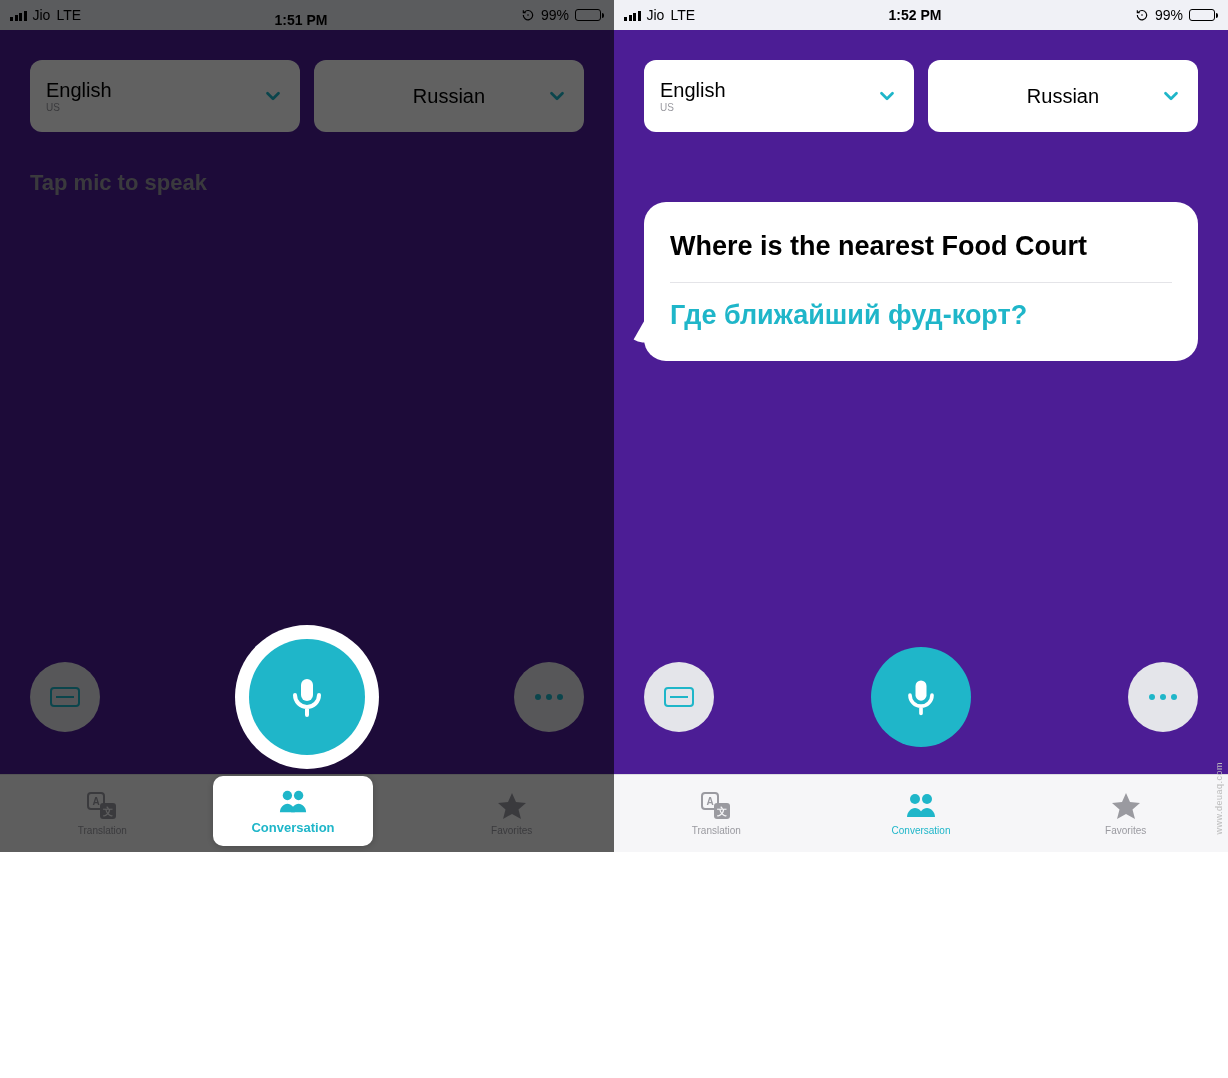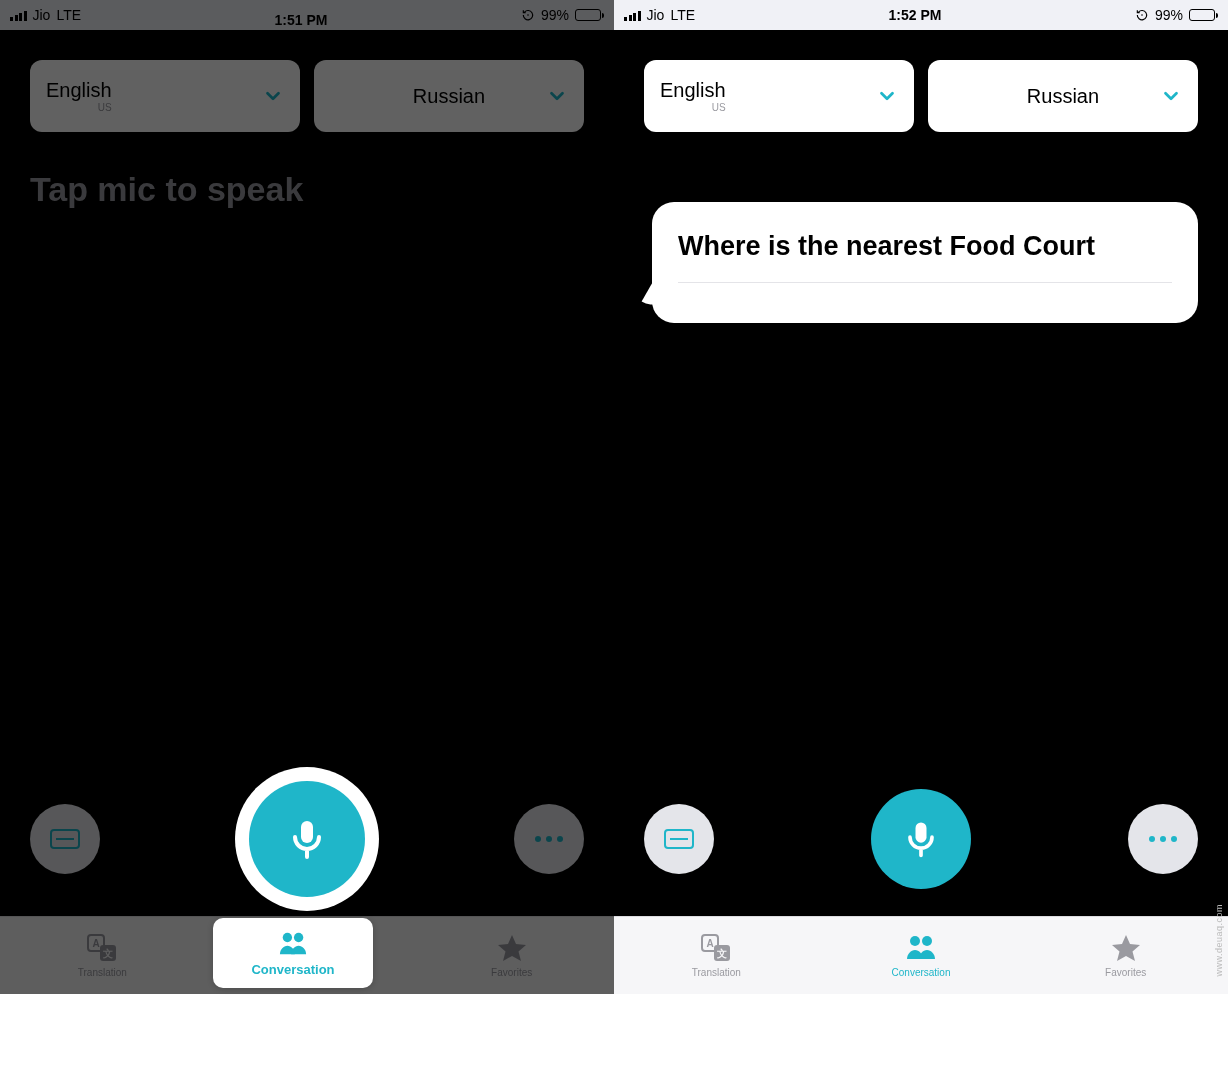--- a/index.html
+++ b/index.html
@@ -5,25 +5,25 @@
     * { margin: 0; padding: 0; box-sizing: border-box; }
     body {
       width: 1228px;
       height: 1078px;
       display: flex;
       font-family: -apple-system, BlinkMacSystemFont, "Helvetica Neue", sans-serif;
       background: #fff;
     }
     .phone {
       width: 614px;
-      height: 994px;
+      height: 852px;
       position: relative;
       display: flex;
       flex-direction: column;
-      background: #000000;
+      background: #4c1d95;
     }
     .phone.left::after {
       content: "";
       position: absolute;
       inset: 0;
       background: rgba(0,0,0,0.62);
       pointer-events: none;
       z-index: 50;
     }
     
@@ -45,42 +45,41 @@
     .signal-bars span:nth-child(3){height:8px;} .signal-bars span:nth-child(4){height:10px;}
     .battery { display: flex; align-items: center; }
     .battery-body { width: 26px; height: 12px; border: 1px solid #000; border-radius: 3px; padding: 1px; }
     .battery-fill { width: 100%; height: 100%; background: #000; border-radius: 1px; }
     .battery-tip { width: 2px; height: 5px; background: #000; border-radius: 0 2px 2px 0; margin-left: 1px; }
     
     .lang-row {
       display: flex;
       gap: 14px;
       padding: 30px 30px 0 30px;
-      text-align: right;
     }
     .lang-select {
       flex: 1;
       background: #fff;
       border-radius: 12px;
       height: 72px;
       padding: 0 16px;
       display: flex;
       align-items: center;
       justify-content: space-between;
       cursor: pointer;
     }
     .lang-text { display: flex; flex-direction: column; line-height: 1.2; }
     .lang-name { font-size: 20px; font-weight: 500; color: #000; }
     .lang-sub { font-size: 10px; color: #9a9aa0; }
     .chevron { width: 22px; height: 22px; }
     .chevron path { stroke: #1fb6c9; stroke-width: 3; fill: none; stroke-linecap: round; stroke-linejoin: round; }
     
     .content { flex: 1; padding: 38px 30px 0 30px; position: relative; }
     .placeholder-text {
-      font-size: 34px;
+      font-size: 22px;
       font-weight: 700;
       color: #9a9aa0;
     }
     .bubble {
       background: #fff;
       border-radius: 22px;
       padding: 26px 26px 26px 26px;
       position: relative;
     }
     .bubble::before {
@@ -340,24 +339,25 @@
         </svg>
     </div>
     <div class="lang-select" style="justify-content:center; position:relative;">
       <span class="lang-name">Russian</span>
       <svg class="chevron" viewBox="0 0 24 24" style="position:absolute; right:16px;">
           <path d="M6 9l6 6 6-6"></path>
         </svg>
     </div>
   </div>
 
-  <div class="content" style="padding-top:70px;margin-left:8px;">
+  <div class="content" style="padding-top:70px;">
     <div class="bubble">
       <div class="bubble-source">Where is the nearest Food Court</div>
       <div class="bubble-divider"></div>
+      <div class="bubble-target">Где ближайший фуд-корт?</div>
     </div>
   </div>
 
   <div class="action-row">
     <div class="round-btn">
       <div class="kbd-icon-rect"></div>
     </div>
     <div class="mic-wrap">
       <div class="mic-btn">
         <svg width="44" height="44" viewBox="0 0 24 24">

